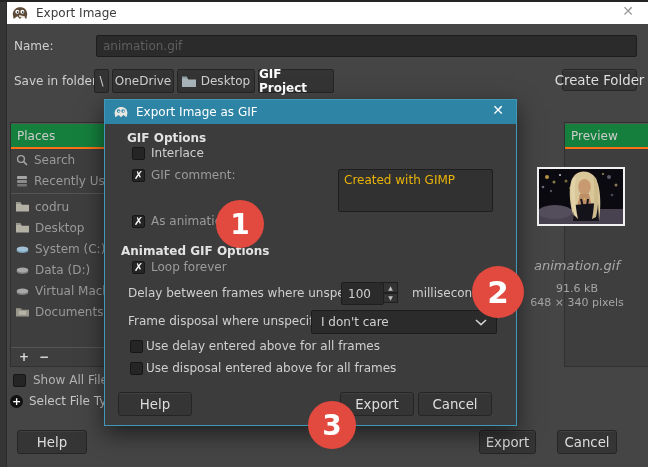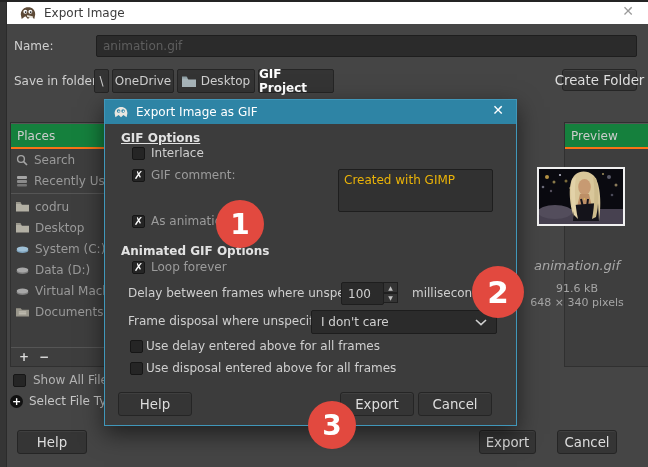--- a/index.html
+++ b/index.html
@@ -1,19 +1,19 @@
 <!DOCTYPE html>
 <html><head>
 <meta charset="utf-8">
 <style>
   html,body{margin:0;padding:0;background:#2a2a2a;}
   *{box-sizing:border-box;font-family:"DejaVu Sans","Liberation Sans",sans-serif;}
   .window{position:relative;width:648px;height:467px;background:#454545;overflow:hidden;font-size:12px;border-top:2px solid #242424;}
   .left-strip{position:absolute;left:0;top:0;width:7px;height:467px;background:#353535;border-right:1px solid #2b2b2b;}
-  .titlebar{position:absolute;left:7px;top:0;right:0;height:22px;background:#ffffff;display:flex;align-items:center;padding:0 12px;}
+  .titlebar{position:absolute;left:7px;top:0;right:0;height:22px;background:#ffffff;display:flex;align-items:center;padding:0 4px;}
   .titlebar .t{color:#3c3c3c;margin-left:7px;}
   .close-x{position:absolute;right:14px;top:1px;color:#9a9a9a;font-size:14px;cursor:default;}
   .lbl{position:absolute;color:#cfcfcf;white-space:nowrap;}
   .dim{color:#9b9b9b;}
   .input{position:absolute;background:#2b2b2b;border:1px solid #1e1e1e;border-radius:2px;color:#d0d0d0;display:flex;align-items:center;padding:0 6px;}
   .btn{position:absolute;background:#353535;border:1px solid #252525;border-radius:3px;color:#dedede;display:flex;align-items:center;justify-content:center;box-shadow:inset 0 1px 0 rgba(255,255,255,.05);cursor:default;white-space:nowrap;}
   .crumb{position:absolute;top:67px;height:24px;background:#343434;border:1px solid #252525;border-radius:2px;color:#cfcfcf;display:flex;align-items:center;justify-content:center;gap:5px;}
   .crumb.active{color:#ffffff;font-weight:bold;}
   .cb{position:absolute;width:13px;height:13px;background:#252525;border:1px solid #161616;border-radius:2px;color:#fff;font-size:11px;line-height:12px;text-align:center;font-weight:bold;}
   .panel{position:absolute;background:#3e3e3e;border:1px solid #303030;}
@@ -188,21 +188,21 @@
         <path d="M2 9 C2 4 6 1 10 1 C15 1 18 4 18 9 L17 14 L13 11 L10 14 L7 11 L3 14 Z" fill="#e8e6e0"></path>
         <circle cx="7" cy="6" r="2.2" fill="#2e84a5"></circle>
           <circle cx="12.6" cy="6" r="2.2" fill="#2e84a5"></circle>
         <circle cx="7.4" cy="6.4" r="1" fill="#fff"></circle>
           <circle cx="13" cy="6.4" r="1" fill="#fff"></circle>
       </svg>
       <span class="t">Export Image as GIF</span>
     </div>
     <span class="gclose">✕</span>
 
-    <span class="heading" style="left:16px;top:31px;text-decoration:underline;">GIF Options</span>
+    <span class="heading" style="left:22px;top:31px;">GIF Options</span>
 
     <span class="cb" style="left:27px;top:47px;"></span>
     <span class="lbl" style="left:46px;top:46px;">Interlace</span>
 
     <span class="cb" style="left:27px;top:69px;">✗</span>
     <span class="lbl dim" style="left:46px;top:68px;">GIF comment:</span>
     <div class="input" style="left:233px;top:69px;width:155px;height:43px;align-items:flex-start;padding:3px 5px;background:#313131;color:#eab308;">Created with GIMP</div>
 
     <span class="cb" style="left:27px;top:115px;">✗</span>
     <span class="lbl dim" style="left:46px;top:114px;">As animation</span>

